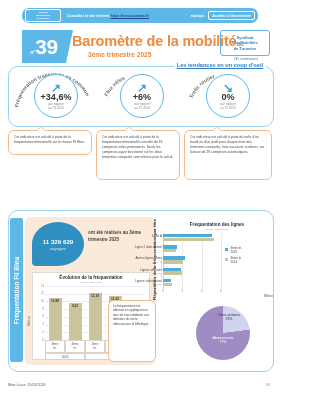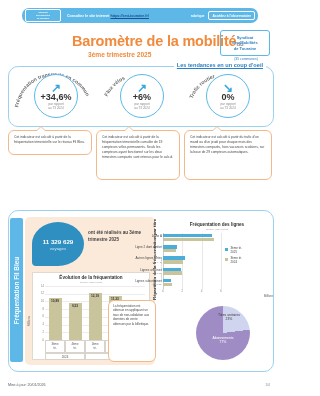--- a/index.html
+++ b/index.html
@@ -274,20 +274,26 @@
       <span>de Touraine</span>
     </div>
     <div class="topbar-text">
       <span>Consultez le site internet</span>
       <span class="topbar-url">https://smt-touraine.fr/</span>
     </div>
     <div class="topbar-rub">rubrique</div>
     <div class="topbar-chip">Accédez à l'observatoire</div>
   </div>
 
+  <div class="numtag">
+    <div class="numtag-inner">
+      <span class="numtag-n">n°</span>
+      <span class="numtag-v">39</span>
+    </div>
+  </div>
   <div class="title-main">
     <span>Baromètre de la mobilité</span><span class="title-du">du</span>
   </div>
   <div class="title-sub">3ème trimestre 2025</div>
   <div class="smlogo">
     <span>Syndicat</span>
     <span>des Mobilités</span>
     <span>de Touraine</span>
   </div>
   <div class="communes">(35 communes)</div>

